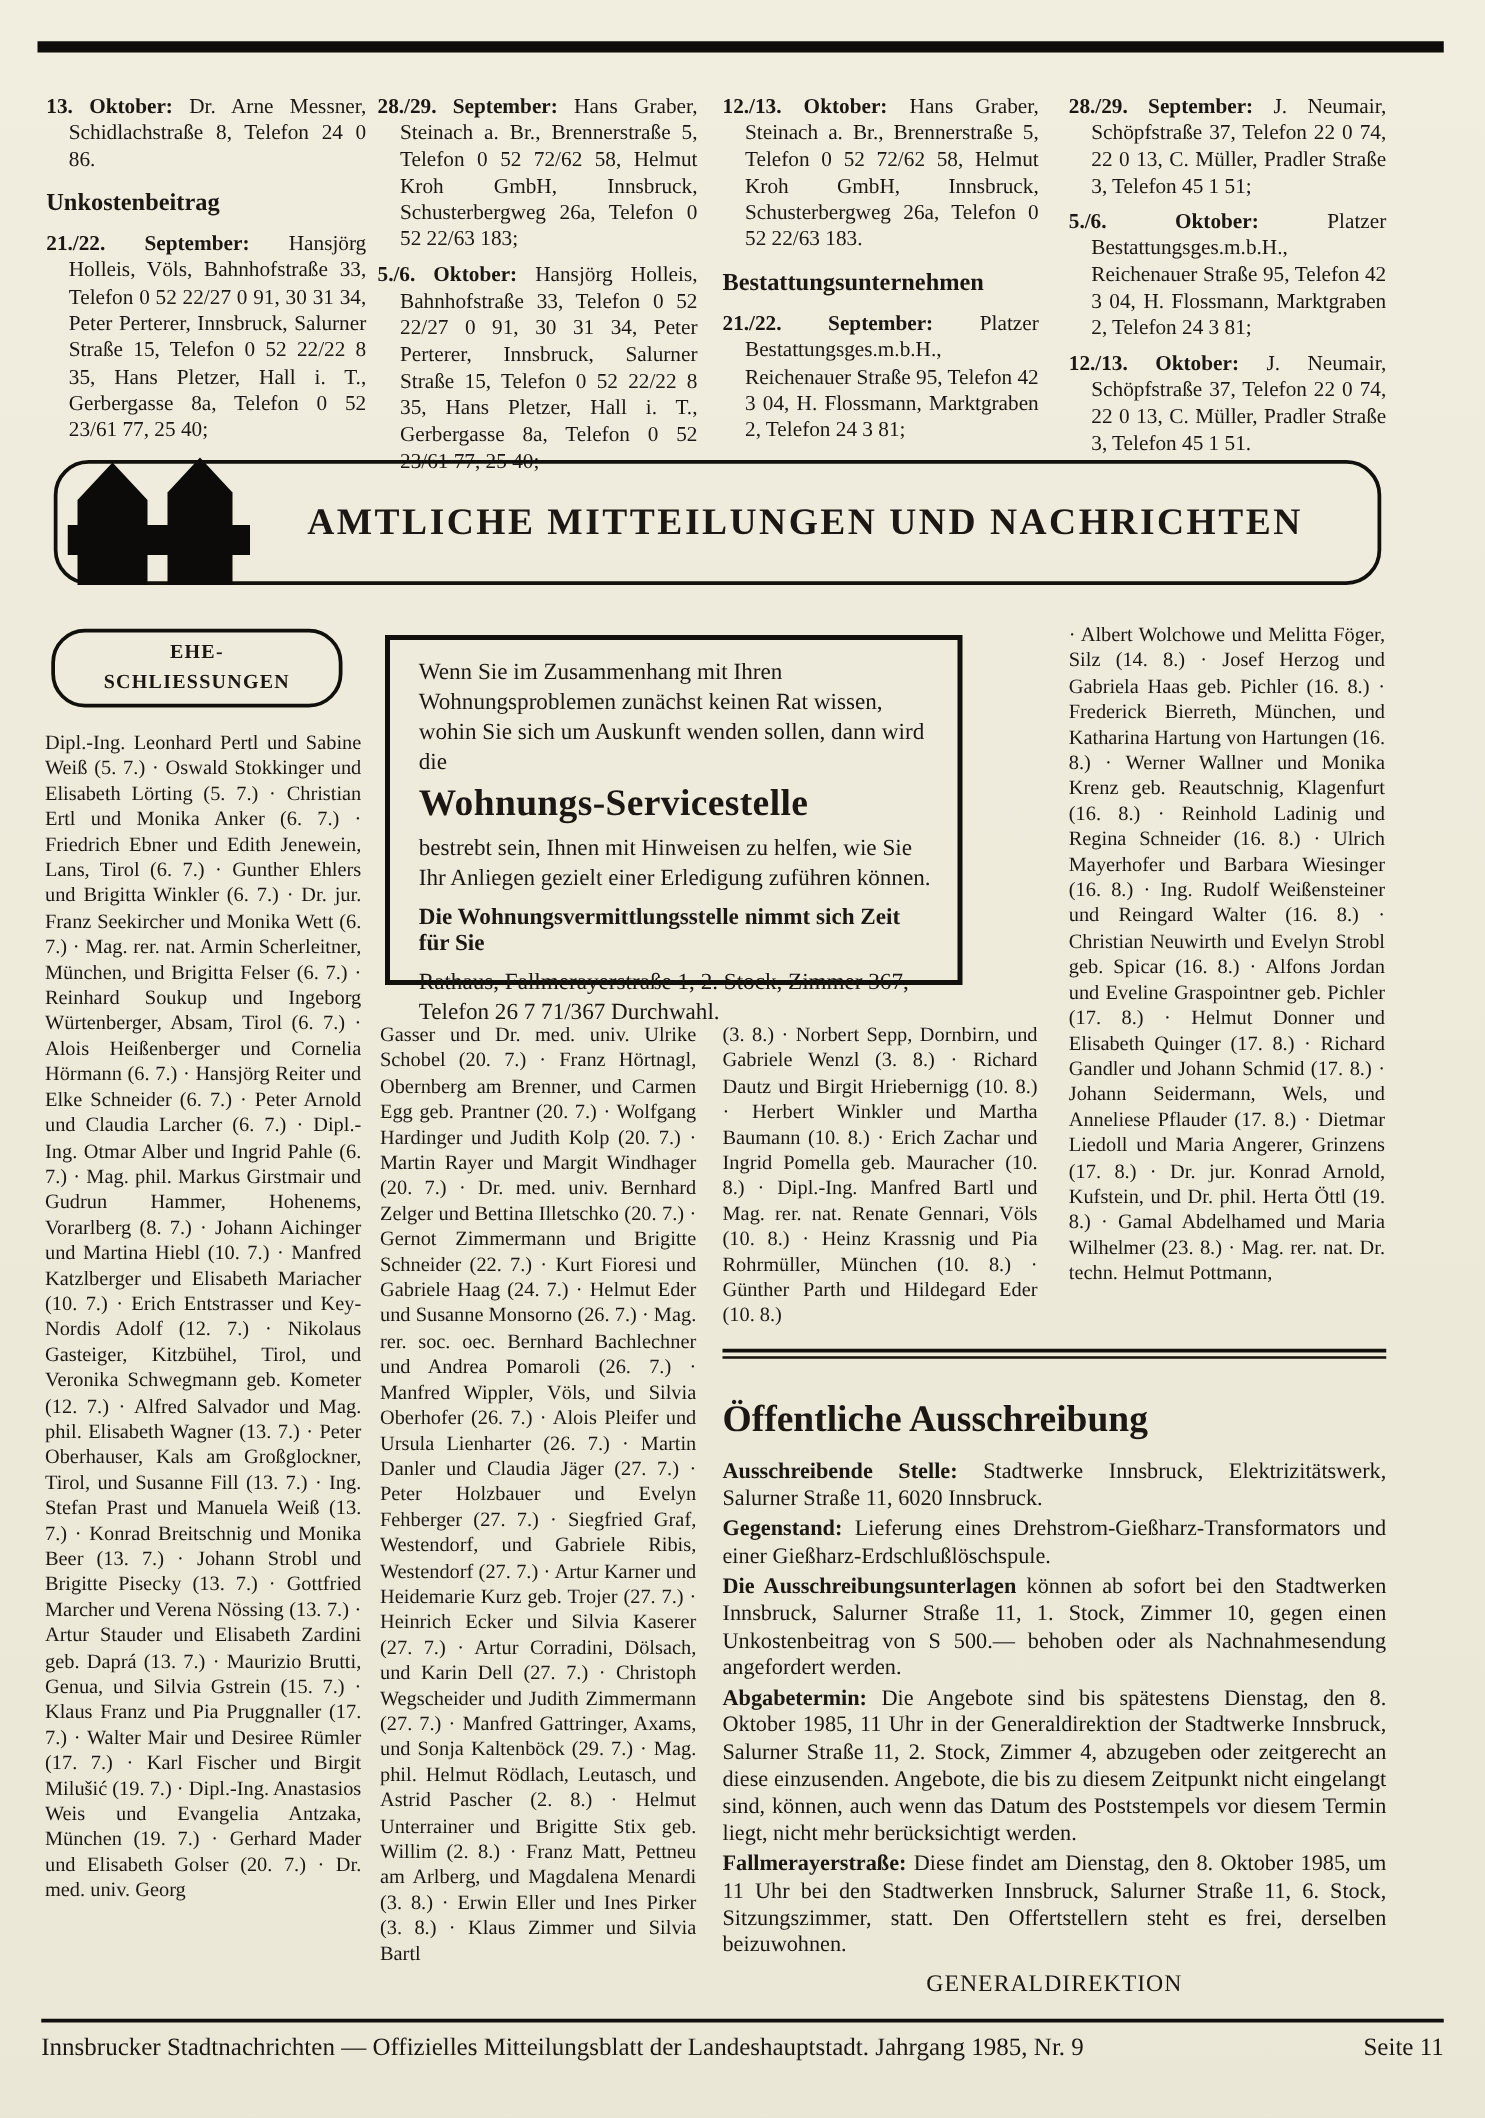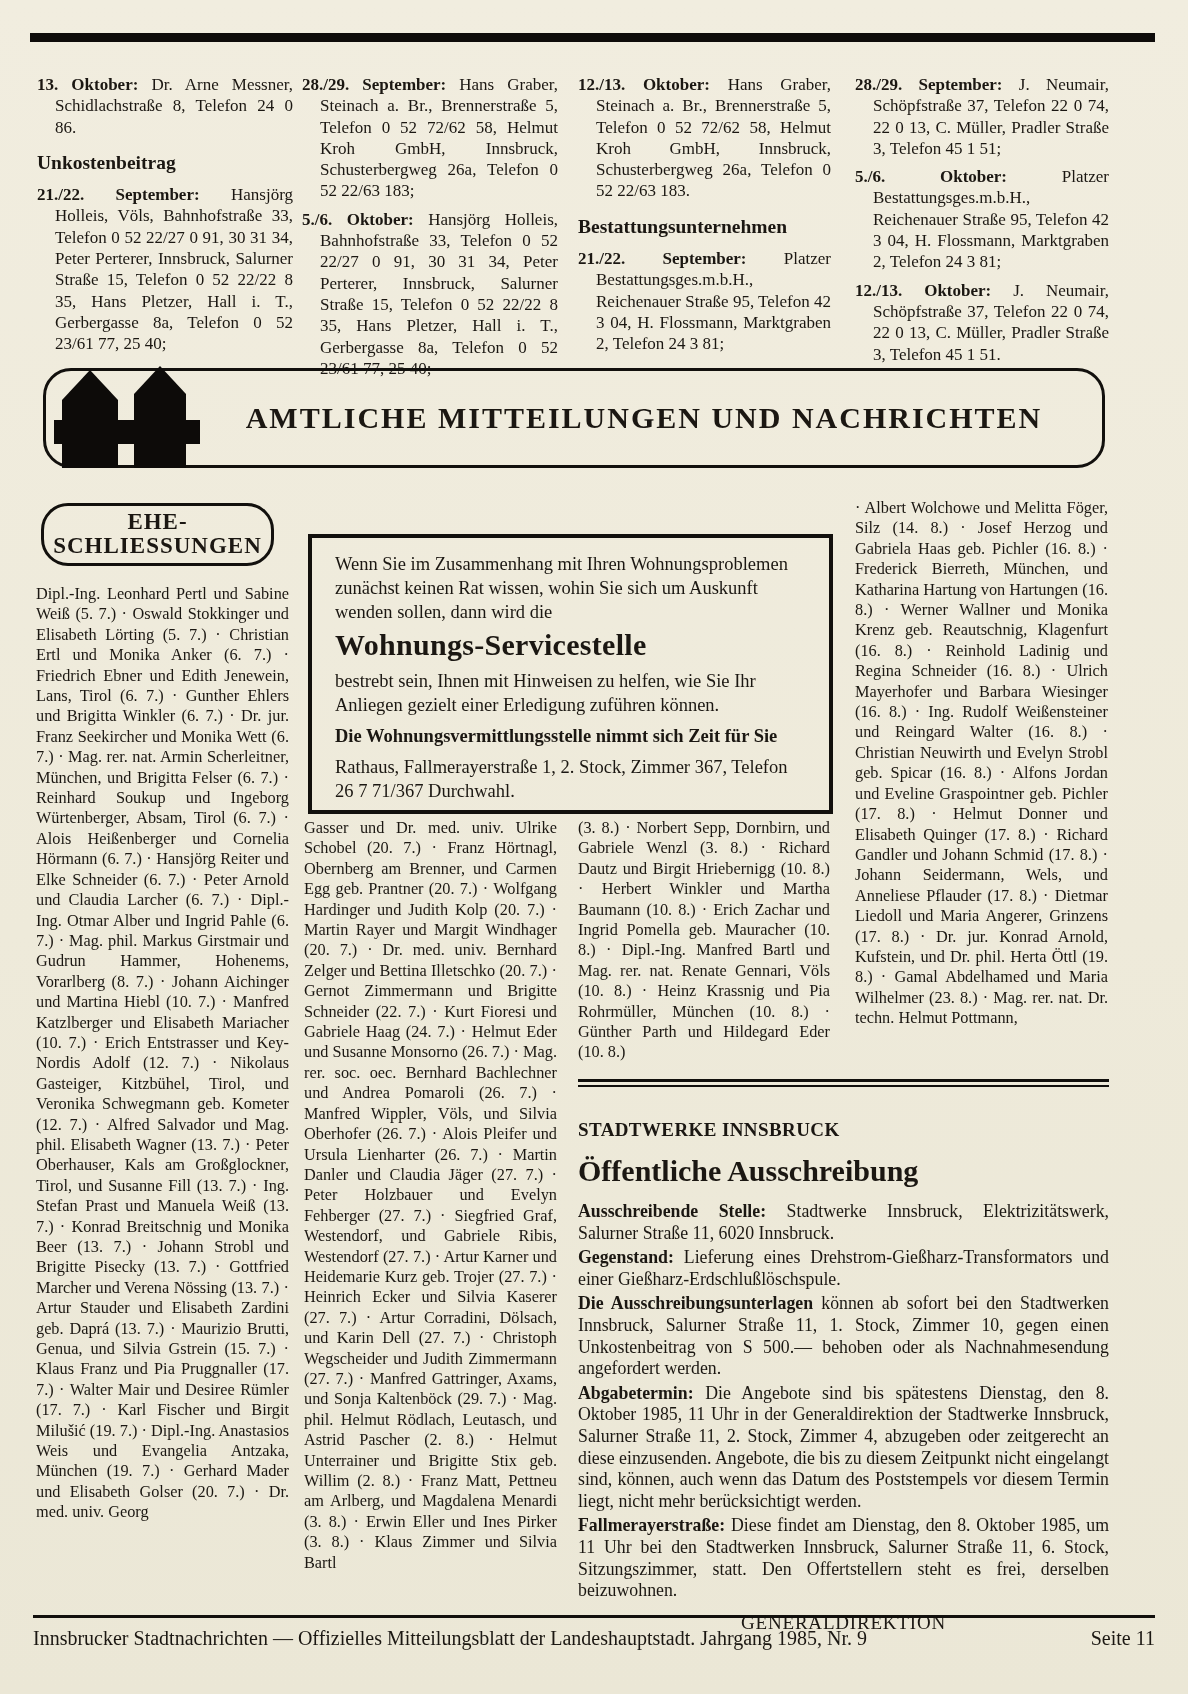--- a/index.html
+++ b/index.html
@@ -32,26 +32,26 @@
                   display:flex; align-items:center; justify-content:center;
                   font-size:30px; font-weight:bold; letter-spacing:2px; white-space:nowrap; }
 
   
   .m-col { position:absolute; text-align:justify; font-size:16.3px; line-height:20.4px; }
   #mcol1 { left:36px;  top:503px; width:253px; }
   #mcol2 { left:304px; top:818px; width:253px; }
   #mcol3 { left:578px; top:818px; width:252px; }
   #mcol4 { left:855px; top:498px; width:253px; }
   .marr-pill { width:233px; margin:0 0 18px 5px; border:3px solid #12100d; border-radius:27px;
-               text-align:center; font-weight:bold; font-size:23px; line-height:23.5px;
+               text-align:center; font-weight:bold; font-size:16px; line-height:23.5px;
                letter-spacing:1px; padding:4px 0 6px; }
 
   
-  .housing-box { position:absolute; left:308px; top:508px; width:525px; height:280px;
-                 border:4px solid #12100d; padding:14px 21px 12px 23px;margin-top:26px; }
+  .housing-box { position:absolute; left:308px; top:508px; width:462px; height:280px;
+                 border:4px solid #12100d; padding:14px 21px 12px 23px; }
   .hb-p    { font-size:18.5px; line-height:24px; }
   .hb-title{ font-size:30px; font-weight:bold; margin:4px 0 7px; letter-spacing:0.3px; }
   .hb-bold { font-size:18.5px; font-weight:bold; margin:9px 0 8px; }
 
   
   .tender { position:absolute; left:578px; top:1079px; width:531px; }
   .tender-rule { height:8px; border-top:3px solid #12100d; border-bottom:2px solid #12100d; margin-bottom:32px; }
   .tender-kicker { font-size:19px; font-weight:bold; letter-spacing:0.4px; margin-bottom:13px; }
   .tender-title  { font-size:30px; font-weight:bold; margin-bottom:13px; }
   .tender-p { font-size:17.8px; line-height:21.6px; text-align:justify; margin-bottom:3px; }
@@ -124,21 +124,20 @@
   <aside class="housing-box">
     <p class="hb-p">Wenn Sie im Zusammenhang mit Ihren Wohnungsproblemen zunächst keinen Rat wissen, wohin Sie sich um Auskunft wenden sollen, dann wird die</p>
     <h2 class="hb-title">Wohnungs-Servicestelle</h2>
     <p class="hb-p">bestrebt sein, Ihnen mit Hinweisen zu helfen, wie Sie Ihr Anliegen gezielt einer Erledigung zuführen können.</p>
     <p class="hb-bold">Die Wohnungsvermittlungsstelle nimmt sich Zeit für Sie</p>
     <p class="hb-p">Rathaus, Fallmerayerstraße 1, 2. Stock, Zimmer 367, Telefon 26 7 71/367 Durchwahl.</p>
   </aside>
 
   <section class="tender">
     <div class="tender-rule"></div>
-    <h4 class="tender-kicker">STADTWERKE INNSBRUCK</h4>
     <h2 class="tender-title">Öffentliche Ausschreibung</h2>
     <p class="tender-p"><b>Ausschreibende Stelle:</b> <span>Stadtwerke Innsbruck, Elektrizitätswerk, Salurner Straße 11, 6020 Innsbruck.</span></p>
     <p class="tender-p"><b>Gegenstand:</b> <span>Lieferung eines Drehstrom-Gießharz-Transformators und einer Gießharz-Erdschlußlöschspule.</span></p>
     <p class="tender-p"><b>Die Ausschreibungsunterlagen</b> <span>können ab sofort bei den Stadtwerken Innsbruck, Salurner Straße 11, 1. Stock, Zimmer 10, gegen einen Unkostenbeitrag von S 500.— behoben oder als Nachnahmesendung angefordert werden.</span></p>
     <p class="tender-p"><b>Abgabetermin:</b> <span>Die Angebote sind bis spätestens Dienstag, den 8. Oktober 1985, 11 Uhr in der Generaldirektion der Stadtwerke Innsbruck, Salurner Straße 11, 2. Stock, Zimmer 4, abzugeben oder zeitgerecht an diese einzusenden. Angebote, die bis zu diesem Zeitpunkt nicht eingelangt sind, können, auch wenn das Datum des Poststempels vor diesem Termin liegt, nicht mehr berücksichtigt werden.</span></p>
     <p class="tender-p"><b>Fallmerayerstraße:</b> <span>Diese findet am Dienstag, den 8. Oktober 1985, um 11 Uhr bei den Stadtwerken Innsbruck, Salurner Straße 11, 6. Stock, Sitzungszimmer, statt. Den Offertstellern steht es frei, derselben beizuwohnen.</span></p>
     <p class="tender-signoff">GENERALDIREKTION</p>
   </section>
 
   <footer>

